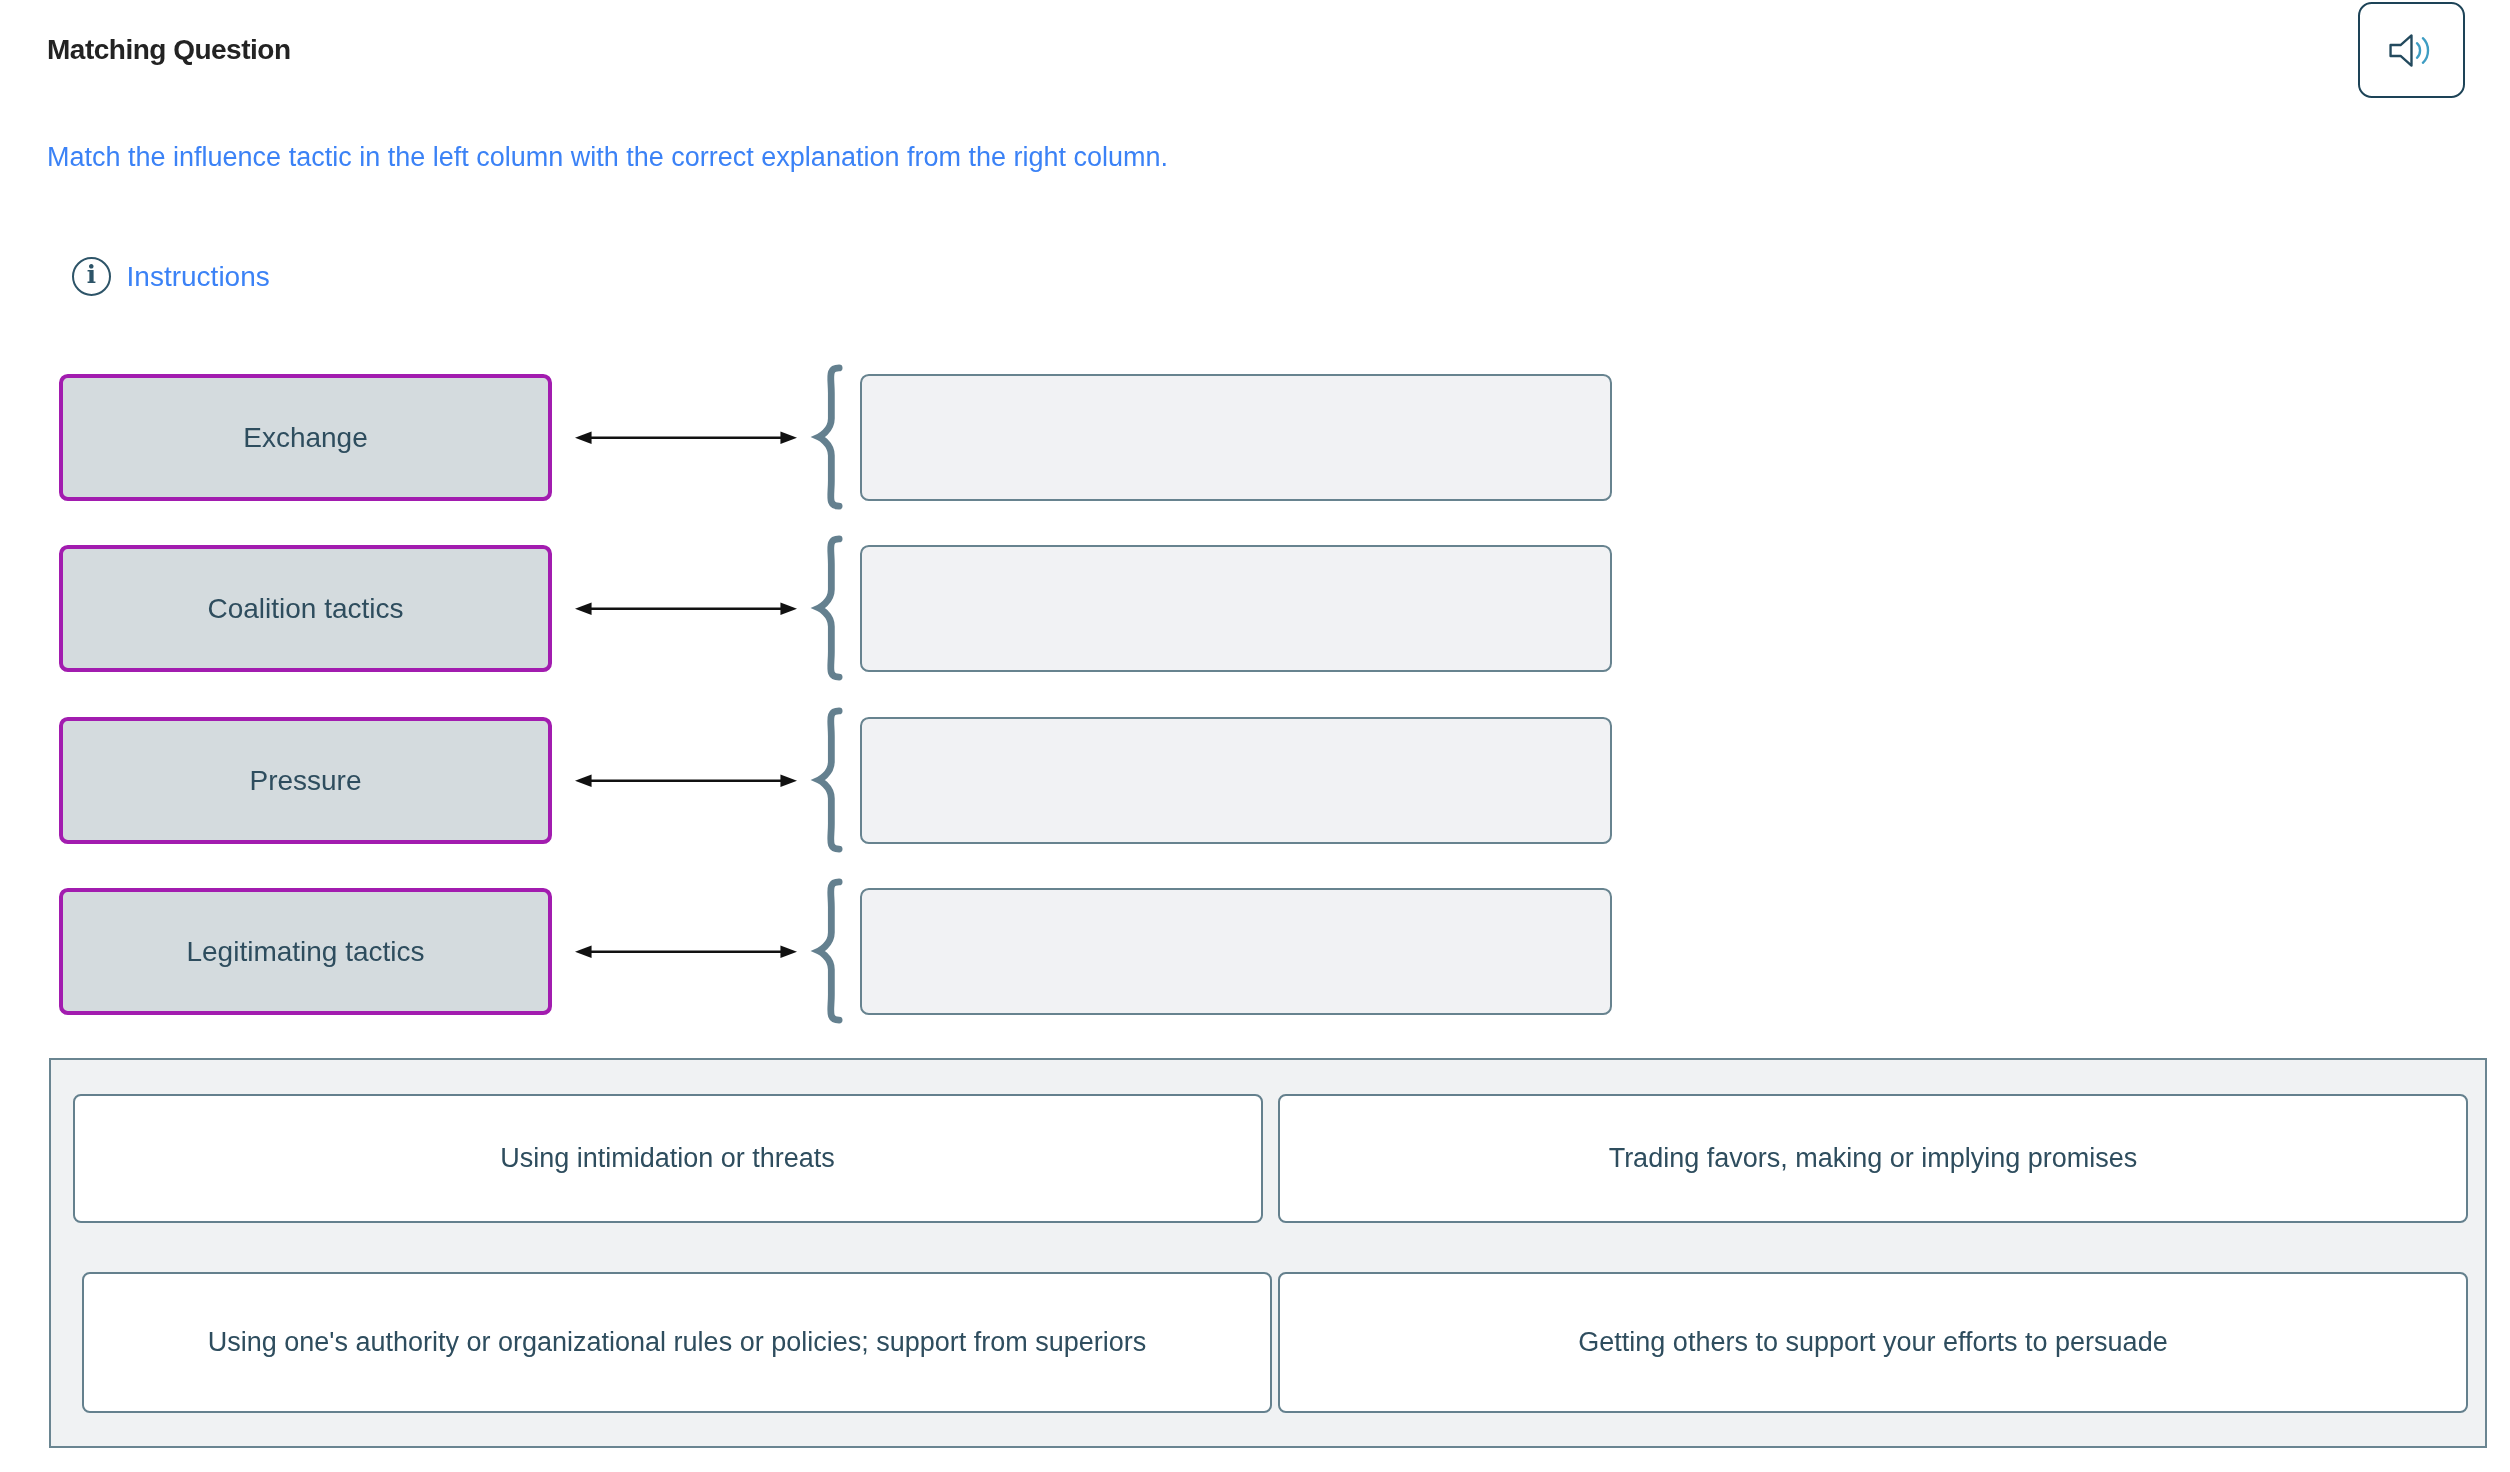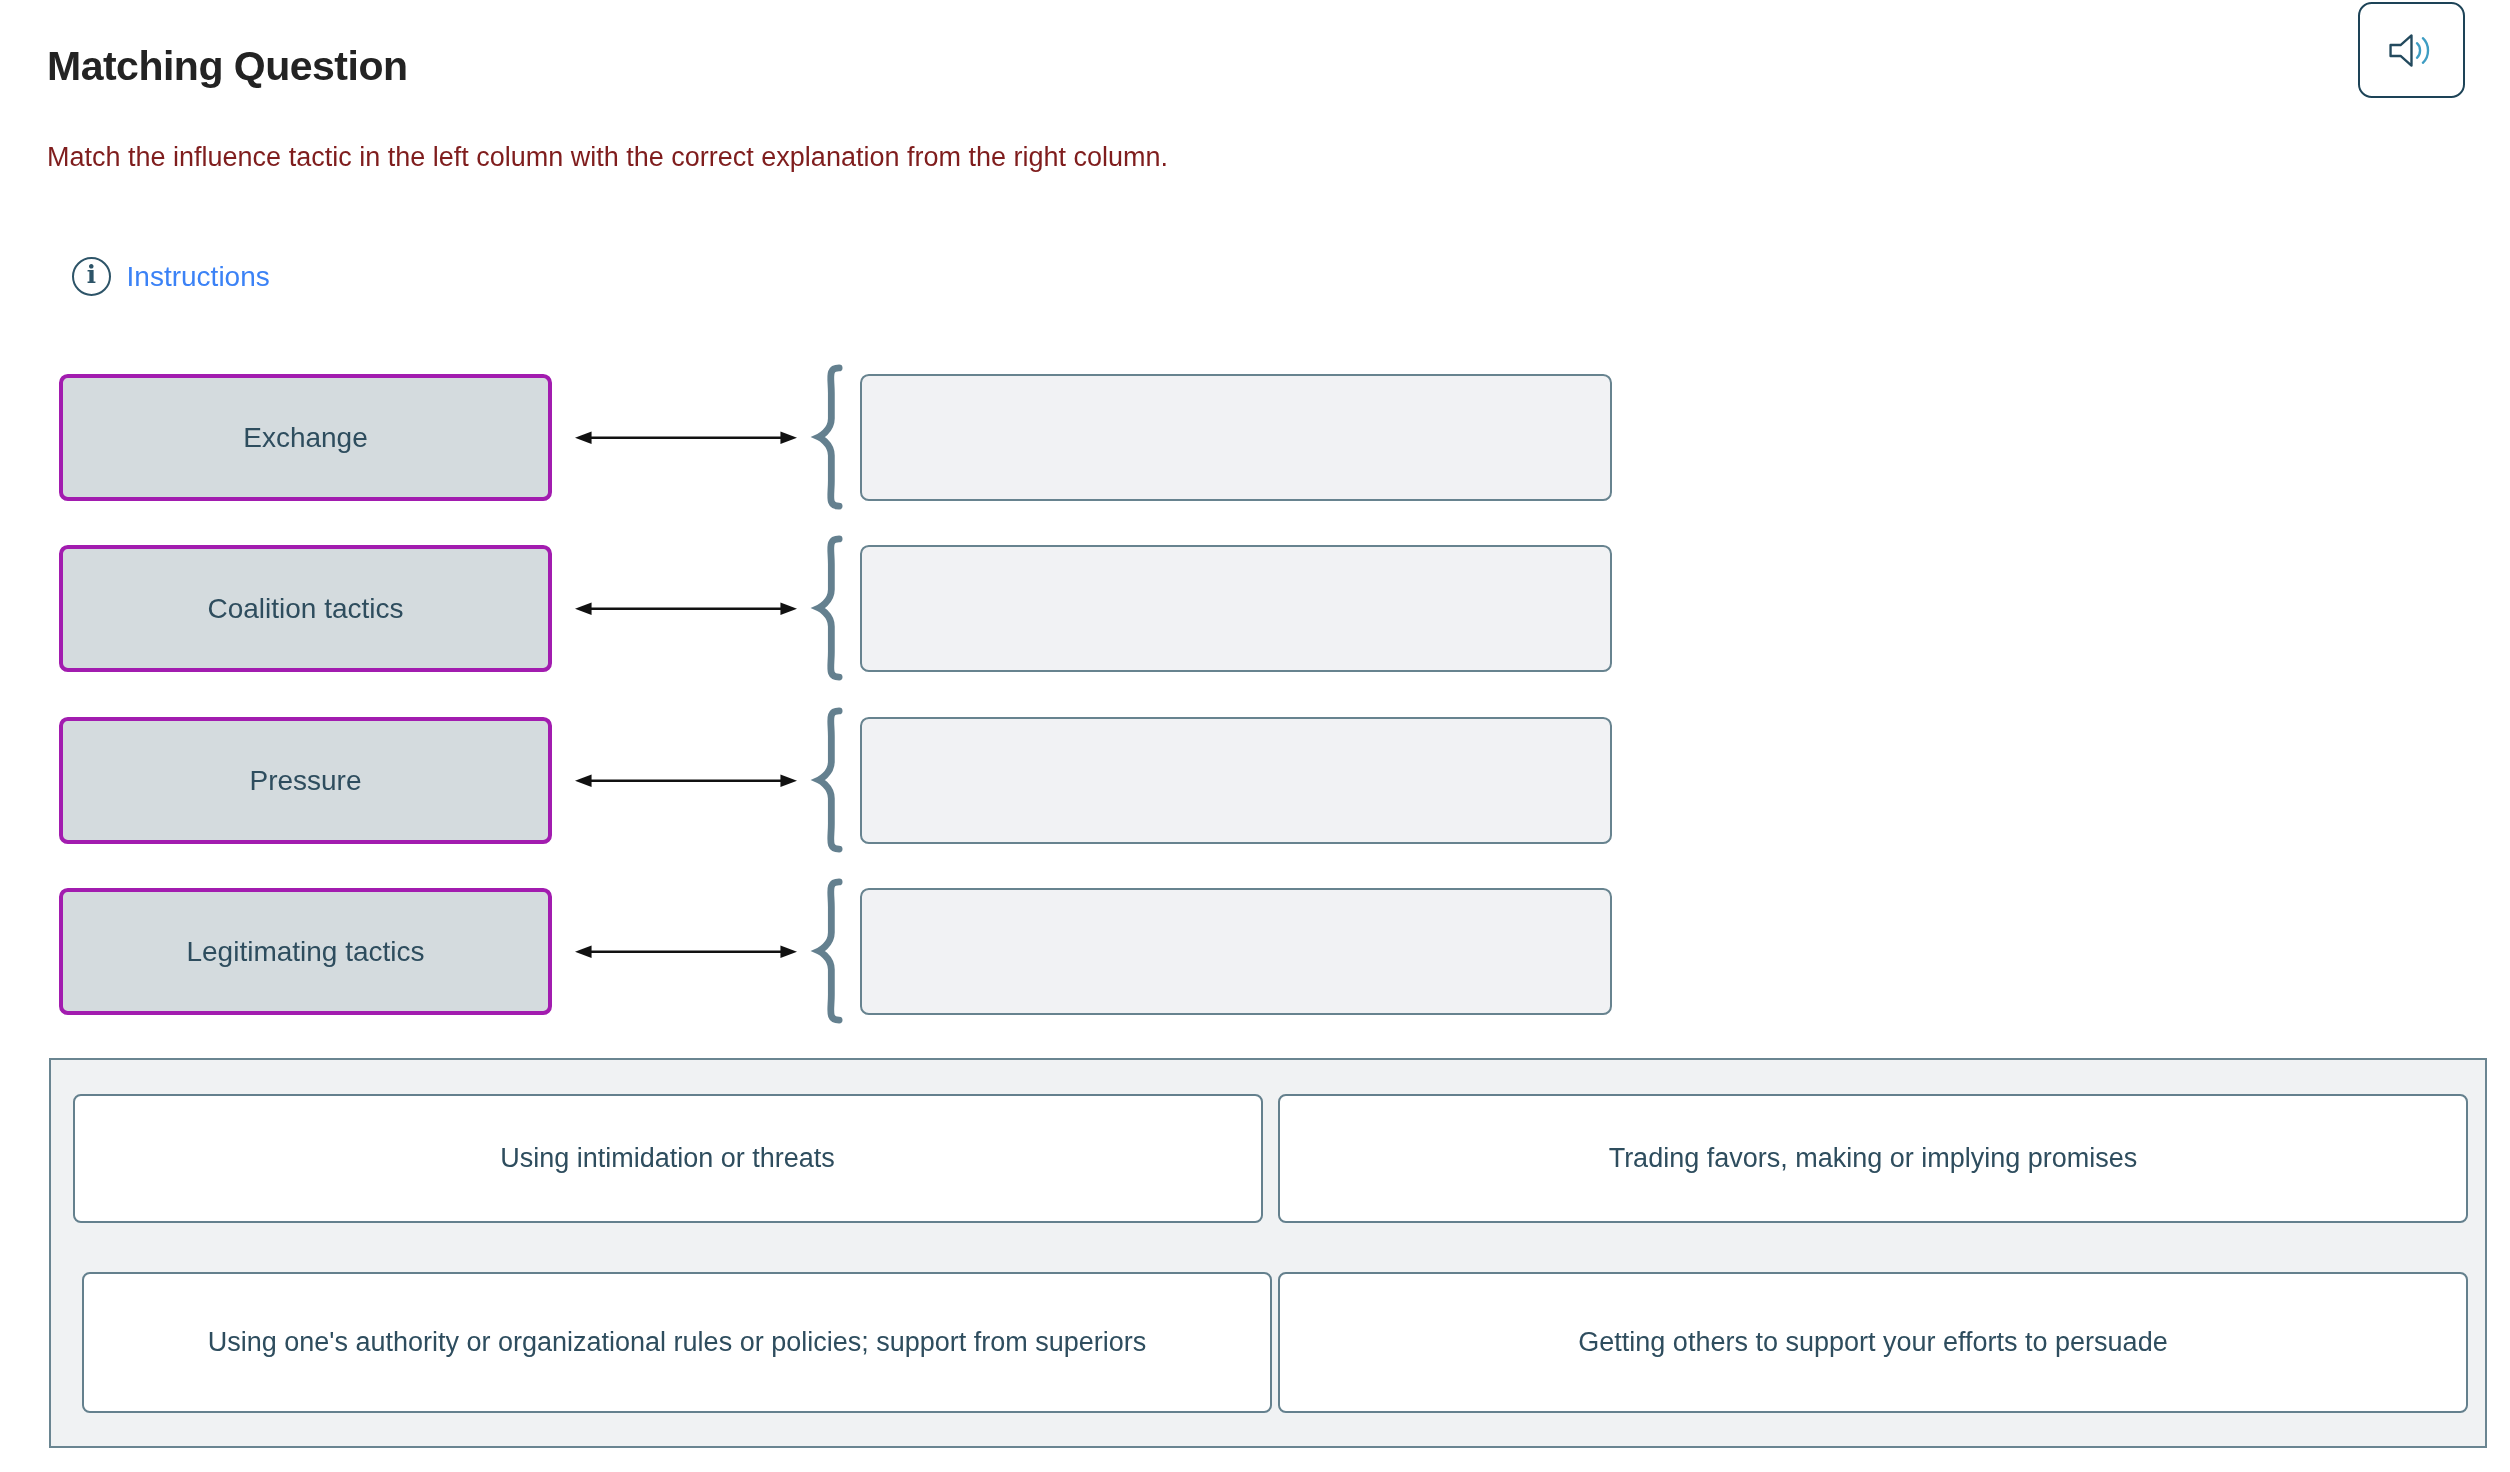--- a/index.html
+++ b/index.html
@@ -7,31 +7,31 @@
     position:relative;
     width:2510px;height:1473px;
     background:#ffffff;
     font-family:"Liberation Sans", sans-serif;
     overflow:hidden;
     color:#232323;
   }
   
   .page-title{
     position:absolute;left:47px;top:15.6px;
-    font-size:41px;font-weight:700;color:#232323;letter-spacing:-0.5px;
+    font-size:28px;font-weight:700;color:#232323;letter-spacing:-0.5px;
   }
   .audio-button{
     position:absolute;left:2358px;top:2px;width:107px;height:96px;
     background:#ffffff;border:2.4px solid #1d4357;border-radius:13.7px;
     display:flex;align-items:center;justify-content:center;
     box-sizing:border-box;cursor:pointer;padding:0;
   }
   .prompt{
     position:absolute;left:47px;top:113px;width:1853px;
-    font-size:27px;color:#7f1d1d;line-height:1.3;
+    font-size:27px;color:#3b82f6;line-height:1.3;
   }
   
   .instructions{
     position:absolute;left:72px;top:257px;
     display:flex;align-items:center;gap:15.6px;cursor:pointer;
   }
   .info-icon{
     width:39px;height:39px;border:2.9px solid #2d5468;border-radius:50%;
     box-sizing:border-box;display:flex;align-items:center;justify-content:center;
     font-family:"DejaVu Serif", serif;font-weight:700;font-size:24.4px;color:#2d5468;

